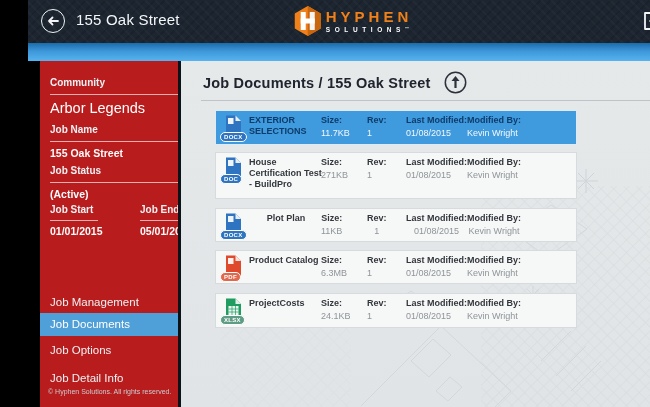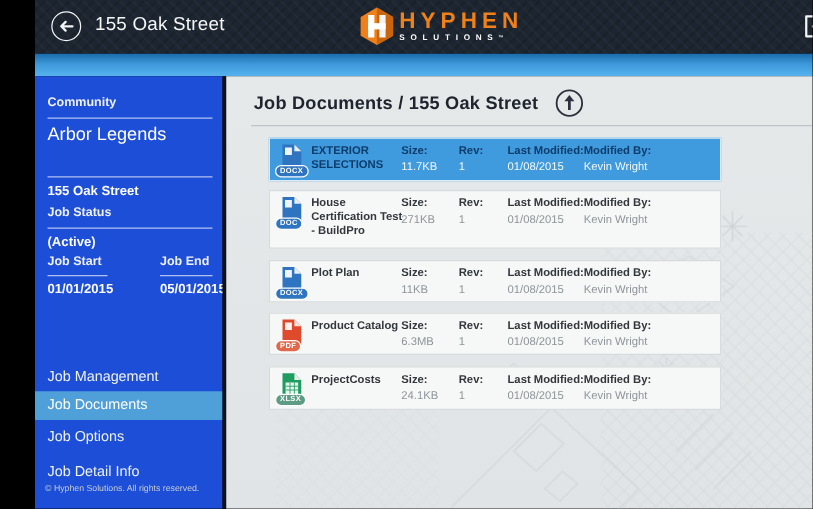--- a/index.html
+++ b/index.html
@@ -26,33 +26,33 @@
   }
   .topbar-title {
     position:absolute; left:48px; top:11px; color:#f4f6f8;
     font-size:15px; font-weight:400; letter-spacing:.2px;
   }
   .logo {
     position:absolute; left:50%; top:5px; transform:translateX(-50%);
     display:flex; align-items:center; gap:4px;
   }
   .logo-text { display:flex; flex-direction:column; line-height:1; }
-  .logo-brand { color:#f08019; font-weight:bold; font-size:18px; letter-spacing:4px; }
+  .logo-brand { color:#f08019; font-weight:bold; font-size:15px; letter-spacing:4px; }
   .logo-sub   { color:#fdfdfd; font-size:6.5px; letter-spacing:4.6px; margin-top:3px; font-weight:bold; }
   .logo-tm    { font-size:4px; letter-spacing:0; vertical-align:top; }
   .logout-btn { position:absolute; right:14px; top:9px; width:24px; height:24px; cursor:pointer; }
 
   
   .accent-bar {
     position:absolute; left:0; top:43px; width:650px; height:18px;
     background:linear-gradient(#1a6cab 0%, #3d97d9 45%, #57b3ef 100%);
   }
 
   
-  .sidebar { position:absolute; left:0; top:61px; width:150px; height:346px; background:#1d4ed8; color:#e8ecef; }
+  .sidebar { position:absolute; left:12px; top:61px; width:150px; height:346px; background:#b91c1c; color:#e8ecef; }
   .sb-abs { position:absolute; left:10px; right:10px; }
   .sb-label { font-size:10px; font-weight:600; color:#eef1f4; }
   .sb-value { font-size:10.5px; font-weight:600; color:#fbfcfd; }
   .sb-big   { font-size:14.5px; font-weight:400; color:#ffffff; }
   .sb-line  { position:absolute; height:1px; background:rgba(255,255,255,.65); }
   .nav-item {
     position:absolute; left:0; width:150px; height:23px; line-height:23px;
     padding-left:10px; font-size:11.5px; color:#eef2f5; cursor:pointer;
   }
   .nav-item.active { background:#4f9fd8; color:#ffffff; }
@@ -72,21 +72,21 @@
   .up-btn { width:23px; height:23px; cursor:pointer; }
   .title-hairline { position:absolute; left:20px; top:39px; width:465px; height:1px; background:rgba(120,130,138,.35); }
 
   
   .doc-row {
     position:absolute; left:34px; width:362px;
     background:#f6f7f7; border:1px solid #d7dbdd; cursor:pointer;
   }
   .r0 { top:49px;  height:35px; background:#3f9ade; border-color:#dcebf7; }
   .r1 { top:91px;  height:47px; }
-  .r2 { top:147px; height:34px; }
+  .r2 { top:147px; height:34px;text-align:center; }
   .r3 { top:189px; height:34px; }
   .r4 { top:232px; height:35px; }
 
   .cell { position:absolute; top:4px; font-size:9px; line-height:11px; }
   .name-cell { left:33px; width:74px; font-weight:bold; color:#33373c; }
   .c-size { left:105px; } .c-rev { left:151px; } .c-mod { left:190px; } .c-by { left:251px; }
   .lbl { font-weight:bold; color:#33373c; white-space:nowrap; }
   .val { color:#8f9599; margin-top:2px; white-space:nowrap; }
   .r0 .name-cell, .r0 .lbl { color:#0e3c6a; }
   .r0 .val { color:#f2f8fd; }
@@ -137,20 +137,21 @@
     </div>
   </div>
 
   <div class="accent-bar"></div>
 
   <div class="sidebar">
     <div class="sb-abs sb-label" style="top:16px">Community</div>
     <div class="sb-line" style="left:10px;right:8px;top:33px"></div>
     <div class="sb-abs sb-big" style="top:39px">Arbor Legends</div>
 
+    <div class="sb-abs sb-label" style="top:63px">Job Name</div>
     <div class="sb-line" style="left:10px;right:8px;top:80px"></div>
     <div class="sb-abs sb-value" style="top:86px">155 Oak Street</div>
 
     <div class="sb-abs sb-label" style="top:104px">Job Status</div>
     <div class="sb-line" style="left:10px;right:8px;top:121px"></div>
     <div class="sb-abs sb-value" style="top:127px">(Active)</div>
 
     <div class="sb-label" style="position:absolute;left:10px;top:143px">Job Start</div>
     <div class="sb-label" style="position:absolute;left:100px;top:143px">Job End</div>
     <div class="sb-line" style="left:10px;width:48px;top:159px"></div>

